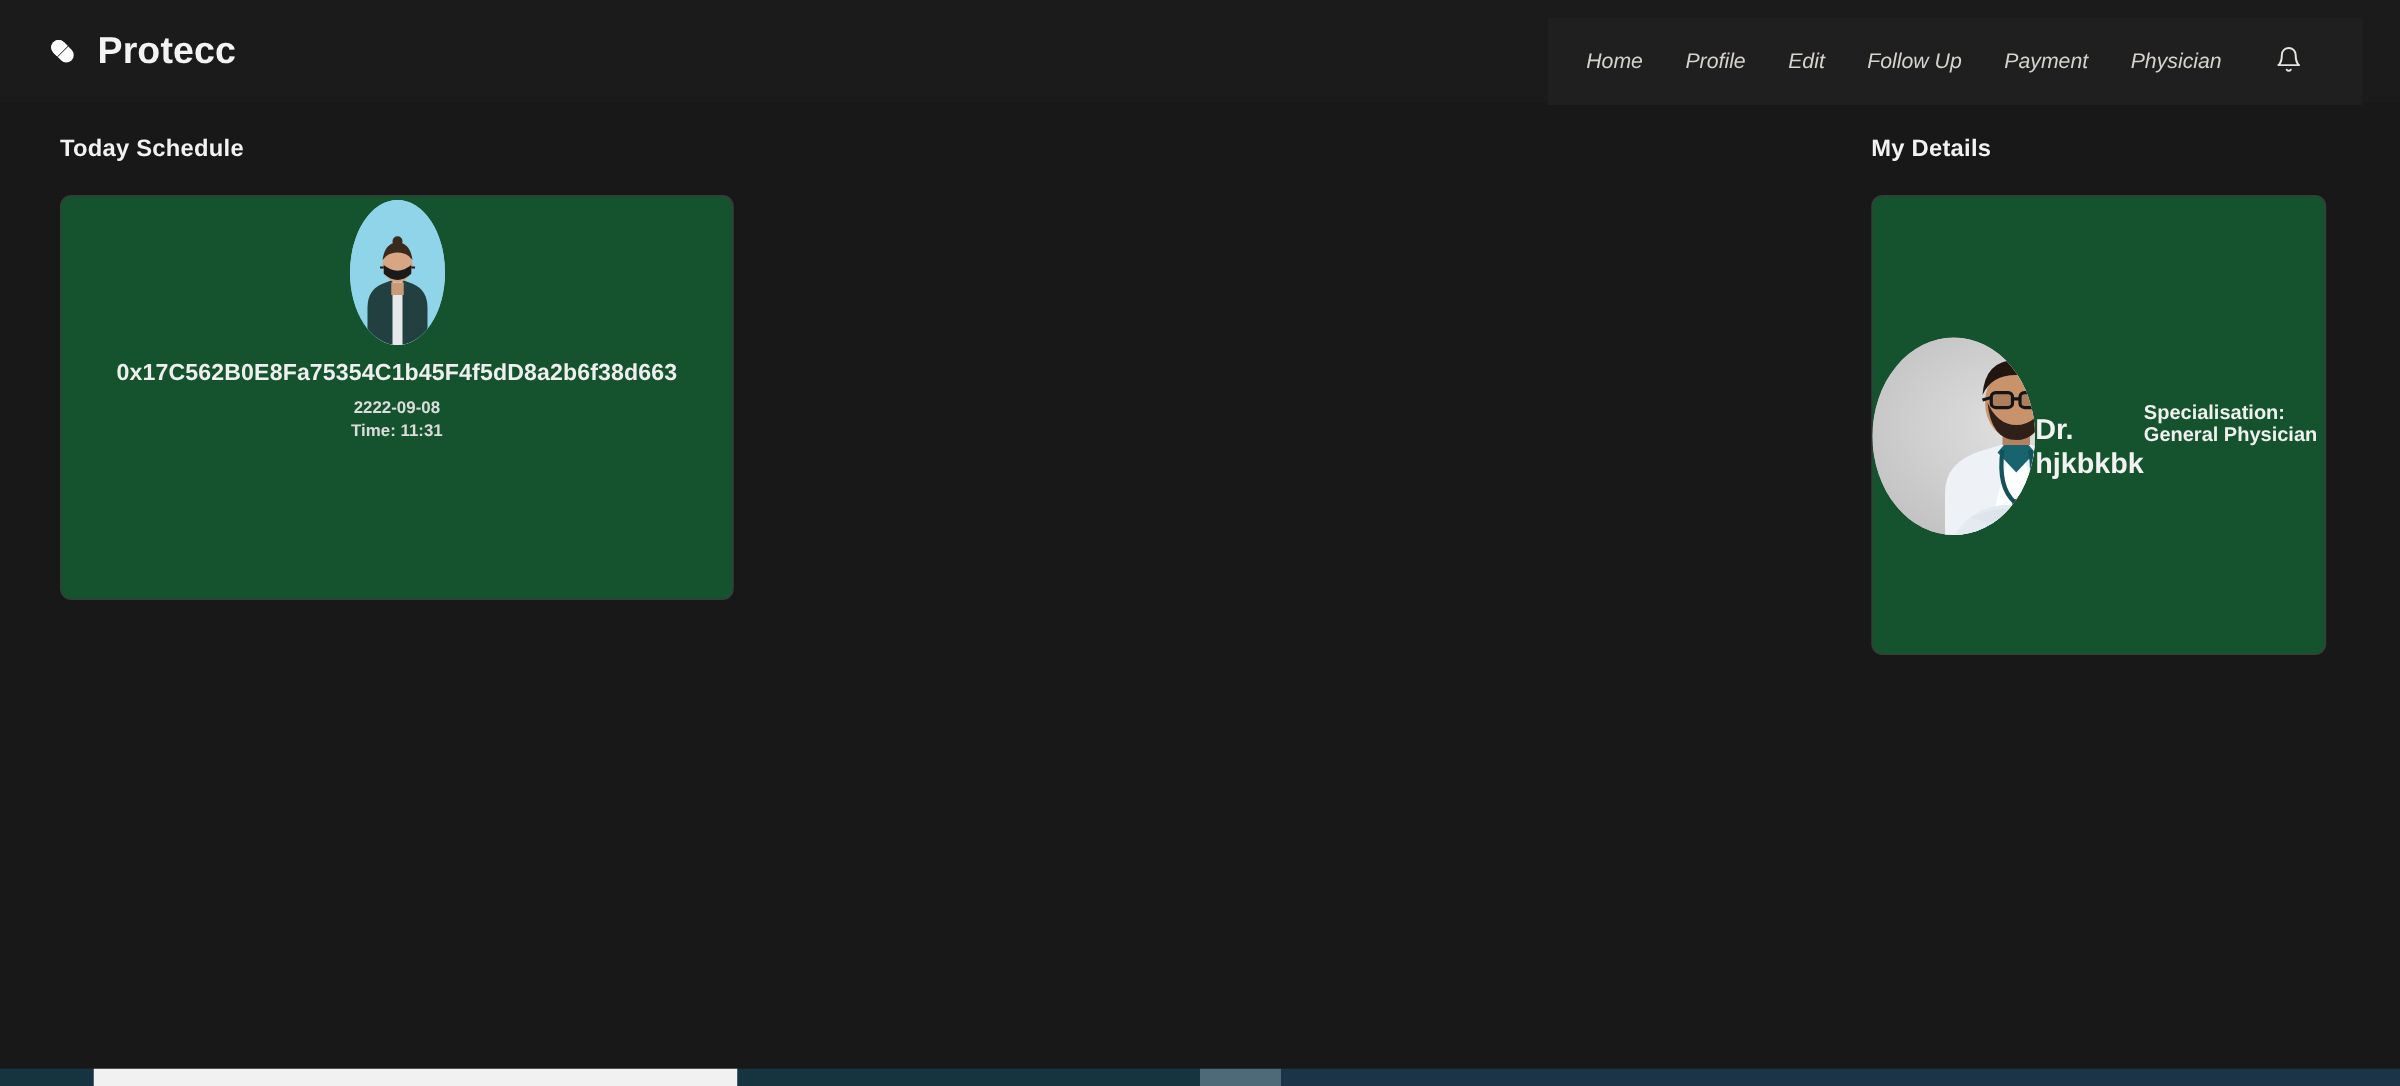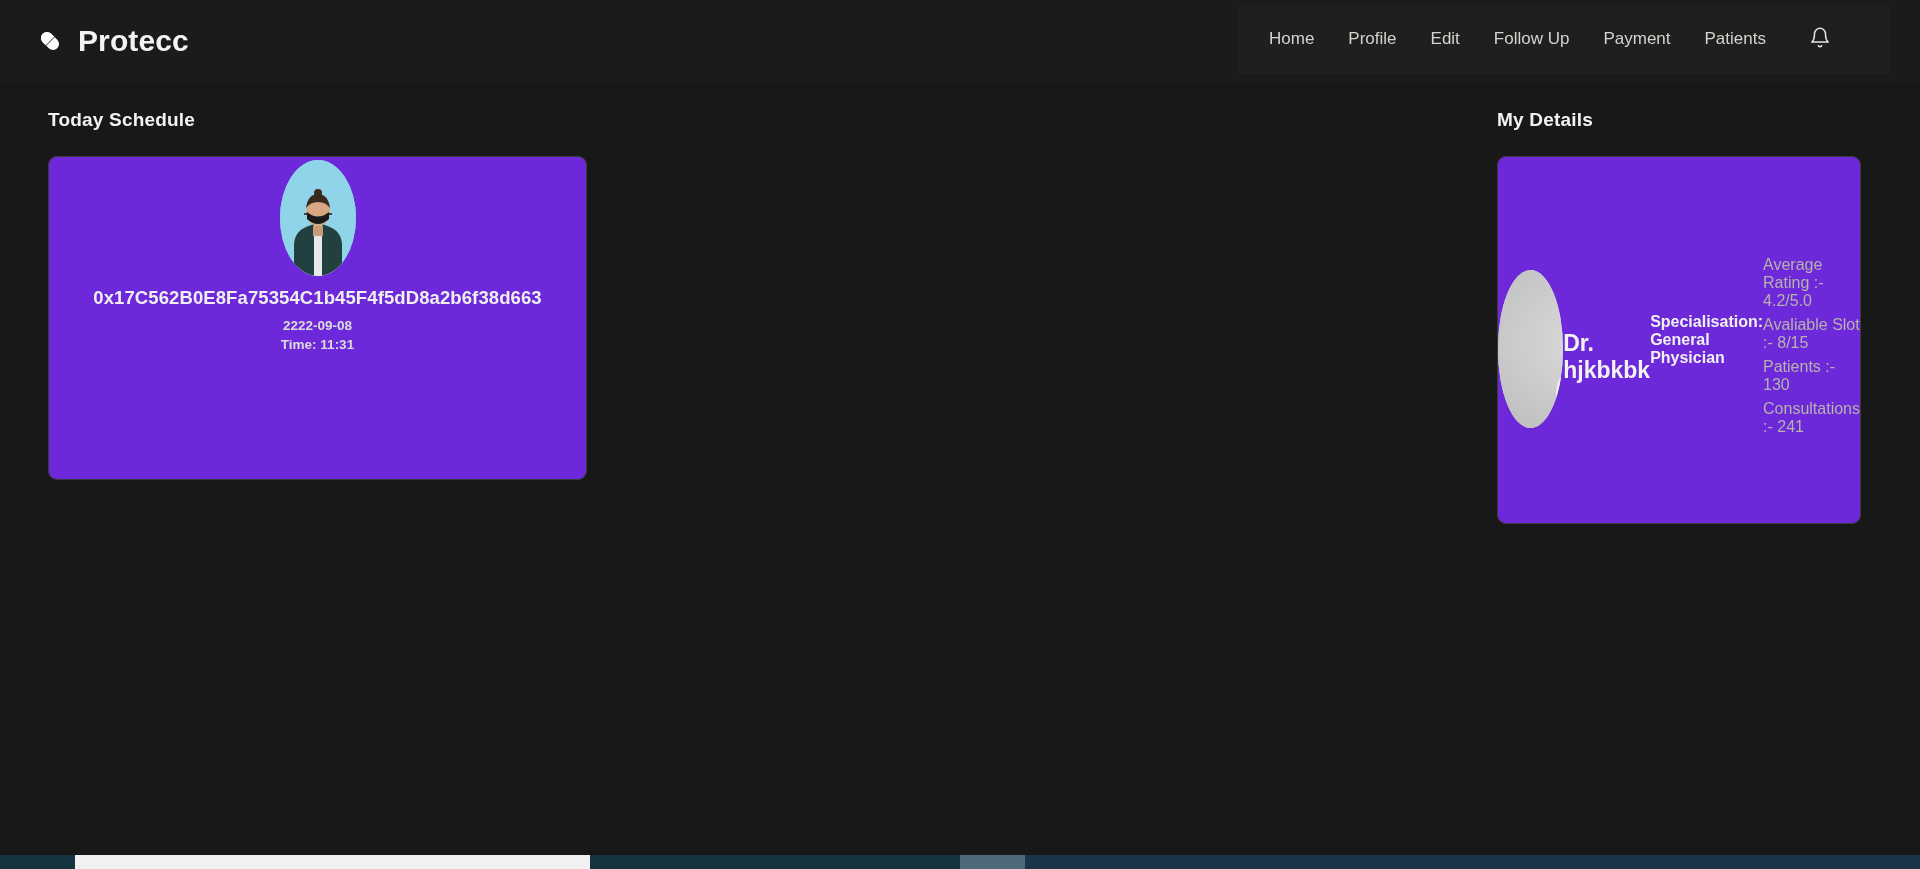--- a/index.html
+++ b/index.html
@@ -50,28 +50,29 @@
   .brand-name {
     color: #f3f3f3;
     font-size: 30px;
     font-weight: 600;
     letter-spacing: .1px;
   }
 
   .nav-panel {
     position: absolute;
     left: 1238px;
-    top: 4px;
+    top: 14px;
     width: 652px;
     height: 70px;
     background: #1f1f1f;
     display: flex;
     align-items: center;
     justify-content: flex-start;
     padding-left: 14px;
+    font-style: italic;
   }
 
   .nav-link {
     color: #d6d3cd;
     font-size: 17px;
     font-weight: 400;
     padding: 8px 17px;
     text-decoration: none;
     white-space: nowrap;
     cursor: pointer;
@@ -96,21 +97,21 @@
     font-size: 19px;
     font-weight: 700;
     letter-spacing: .2px;
   }
   #schedule-title { left: 48px; top: 109px; }
   #details-title  { left: 1497px; top: 109px; }
 
   
   .card {
     position: absolute;
-    background: #6d28d9;
+    background: #14532d;
     border: 1px solid #3b3b3b;
     border-radius: 9px;
   }
 
   #appointment-card {
     left: 48px;
     top: 156px;
     width: 539px;
     height: 324px;
     display: flex;
@@ -249,21 +250,21 @@
       </span>
       <span class="brand-name">Protecc</span>
     </div>
 
     <div class="nav-panel">
       <a class="nav-link" href="#">Home</a>
       <a class="nav-link" href="#">Profile</a>
       <a class="nav-link" href="#">Edit</a>
       <a class="nav-link" href="#">Follow Up</a>
       <a class="nav-link" href="#">Payment</a>
-      <a class="nav-link" href="#">Patients</a>
+      <a class="nav-link" href="#">Physician</a>
 
       <button class="bell-btn">
         <span>
           <svg width="22" height="23" viewBox="0 0 24 24" fill="none" stroke="#e6e3de" stroke-width="1.7" stroke-linecap="round" stroke-linejoin="round">
             <path d="M18 8a6 6 0 1 0-12 0c0 7-3 9-3 9h18s-3-2-3-9"></path>
             <path d="M13.73 21a2 2 0 0 1-3.46 0"></path>
           </svg>
         </span>
       </button>
     </div>
@@ -339,26 +340,20 @@
           <path d="M112 49 h6" fill="none"></path>
           <path d="M95 48 l-7 2" fill="none"></path>
           <path d="M135 48 l7 2" fill="none"></path>
         </g>
       </svg>
     </div>
 
     <div class="doctor-name">Dr. hjkbkbk</div>
     <div class="doctor-spec">Specialisation: General Physician</div>
 
-    <div class="doctor-stats">
-      <div class="stat-line">Average Rating :- 4.2/5.0</div>
-      <div class="stat-line">Avaliable Slot :- 8/15</div>
-      <div class="stat-line">Patients :- 130</div>
-      <div class="stat-line">Consultations :- 241</div>
-    </div>
   </div>
 
   <div class="taskbar">
     <div class="tb-seg-dark" style="width:75px"></div>
     <div class="tb-seg-light" style="width:515px"></div>
     <div class="tb-seg-dark" style="width:370px"></div>
     <div class="tb-seg-gray" style="width:65px"></div>
     <div class="tb-seg-navy" style="flex:1"></div>
   </div>
 

